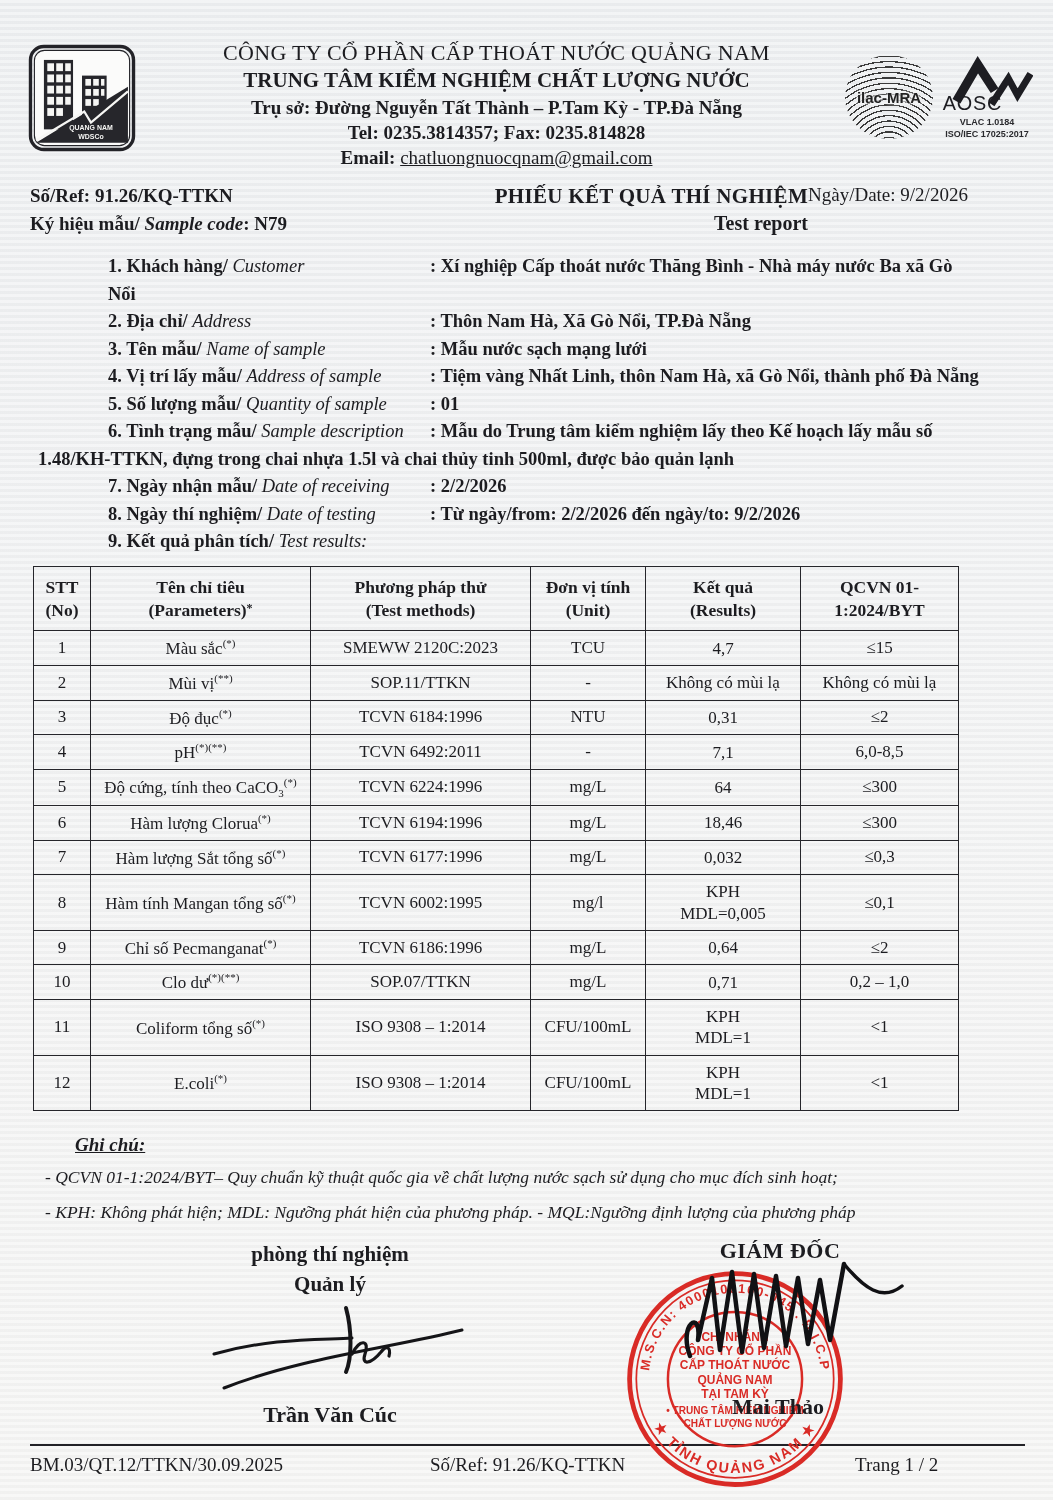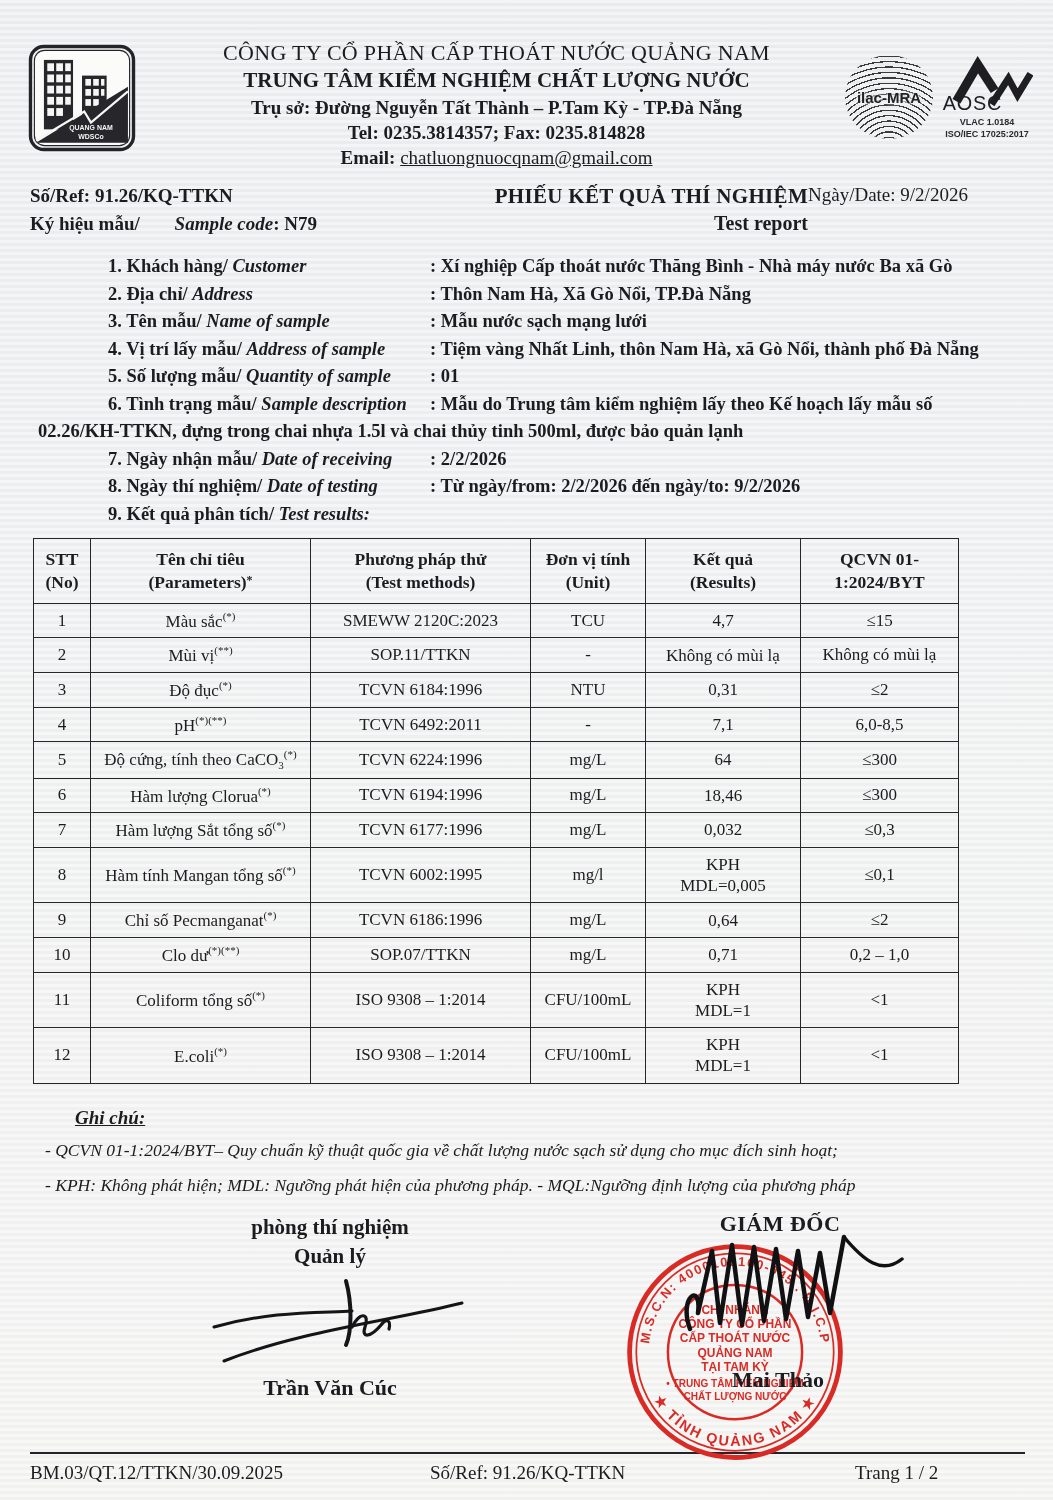--- a/index.html
+++ b/index.html
@@ -31,30 +31,30 @@
     background:repeating-radial-gradient(circle at 50% 118%, #3a3a3a 0 1.3px, transparent 1.3px 5.4px);
     display:flex; align-items:center; justify-content:center; flex:0 0 auto;
   }
   .ilac span{font-family:"Liberation Sans",sans-serif; font-weight:700; font-size:15px; color:#222;
     text-shadow:0 0 3px #f0f1f2,0 0 3px #f0f1f2,0 0 5px #f0f1f2;}
   .aosc{text-align:center; flex:1;}
   .aosc-sub{font-family:"Liberation Sans",sans-serif; font-weight:700; font-size:9px; color:#2a2a2e; line-height:1.35;}
   
   .meta{display:flex; padding:12px 30px 0 30px; align-items:flex-start;}
   .meta-left{width:345px; font-size:19px; font-weight:700; line-height:1.45;}
-  .meta-left i{font-weight:700;margin-left:30px;}
+  .meta-left i{font-weight:700;}
   .meta-center{flex:1; text-align:right; line-height:1.35;}
   .title-vi{font-size:21px; font-weight:700; letter-spacing:.3px;}
   .title-en{font-size:20px; font-weight:700;}
   .meta-right{width:215px; font-size:19px; text-align:left; padding-top:2px;}
   
   .info{padding:16px 30px 0 30px; font-size:18.5px; line-height:27.5px;}
   .info-row{display:flex;}
   .info-label{width:322px; margin-left:78px; font-weight:700; flex:0 0 auto;}
-  .info-label i{font-weight:700;}
+  .info-label i{font-weight:400;}
   .info-value{flex:1; font-weight:600;}
   .info-wrap-label{margin-left:78px; font-weight:600;}
   .info-wrap-full{margin-left:8px; font-weight:600;}
   
   table.results{border-collapse:collapse; margin:10px 0 11px 33px; table-layout:fixed; width:925px;
     font-size:17px;}
   table.results th, table.results td{border:1.6px solid #26262b; text-align:center; vertical-align:middle; padding:6px 4px;}
   table.results th{font-weight:700; font-size:17.5px; line-height:1.3; padding:9px 4px;}
   col.c1{width:57px;} col.c2{width:220px;} col.c3{width:220px;}
   col.c4{width:115px;} col.c5{width:155px;} col.c6{width:158px;}
@@ -72,21 +72,21 @@
   .sig-right-title{position:absolute; left:640px; top:4px; width:280px; text-align:center;
     font-weight:700; font-size:22px; letter-spacing:.5px;}
   .sig-left-name{position:absolute; left:180px; top:168px; width:300px; text-align:center;
     font-weight:700; font-size:22px;}
   .sig-right-name{position:absolute; left:648px; top:160px; width:260px; text-align:center;
     font-weight:700; font-size:22px; z-index:4;}
   .stamp{position:absolute; left:610px; top:32px; z-index:2;}
   .sign-left{position:absolute; left:200px; top:62px; z-index:3;}
   .sign-right{position:absolute; left:668px; top:10px; z-index:3;}
   
-  .footer{position:absolute; left:30px; right:28px; bottom:16px;}
+  .footer{position:absolute; left:30px; right:28px; bottom:24px;}
   .footer-rule{border-top:2.5px solid #232328; margin-bottom:8px;}
   .footer-row{display:flex; font-size:19px;}
   .footer-row .fl{width:400px;}
   .footer-row .fc{flex:1;}
   .footer-row .fr{width:170px; text-align:left;}
 </style>
 </head>
 <body>
 
 <div class="page">
@@ -164,20 +164,21 @@
       <div class="title-en">Test report</div>
     </div>
     <div class="meta-right">Ngày/Date: 9/2/2026</div>
   </div>
 
   <div class="info">
     <div class="info-row">
       <div class="info-label"><span>1. </span><span>Khách hàng/ </span><i>Customer</i></div>
       <div class="info-value">: Xí nghiệp Cấp thoát nước Thăng Bình - Nhà máy nước Ba xã Gò</div>
     </div>
+    <div class="info-wrap-label">Nổi</div>
 
     <div class="info-row">
       <div class="info-label"><span>2. </span><span>Địa chỉ/ </span><i>Address</i></div>
       <div class="info-value">: Thôn Nam Hà, Xã Gò Nổi, TP.Đà Nẵng</div>
     </div>
 
     <div class="info-row">
       <div class="info-label"><span>3. </span><span>Tên mẫu/ </span><i>Name of sample</i></div>
       <div class="info-value">: Mẫu nước sạch mạng lưới</div>
     </div>
@@ -189,21 +190,21 @@
 
     <div class="info-row">
       <div class="info-label"><span>5. </span><span>Số lượng mẫu/ </span><i>Quantity of sample</i></div>
       <div class="info-value">: 01</div>
     </div>
 
     <div class="info-row">
       <div class="info-label"><span>6. </span><span>Tình trạng mẫu/ </span><i>Sample description</i></div>
       <div class="info-value">: Mẫu do Trung tâm kiểm nghiệm lấy theo Kế hoạch lấy mẫu số</div>
     </div>
-    <div class="info-wrap-full">02.26/KH-TTKN, đựng trong chai nhựa 1.5l và chai thủy tinh 500ml, được bảo quản lạnh</div>
+    <div class="info-wrap-full">1.48/KH-TTKN, đựng trong chai nhựa 1.5l và chai thủy tinh 500ml, được bảo quản lạnh</div>
 
     <div class="info-row">
       <div class="info-label"><span>7. </span><span>Ngày nhận mẫu/ </span><i>Date of receiving</i></div>
       <div class="info-value">: 2/2/2026</div>
     </div>
 
     <div class="info-row">
       <div class="info-label"><span>8. </span><span>Ngày thí nghiệm/ </span><i>Date of testing</i></div>
       <div class="info-value">: Từ ngày/from: 2/2/2026  đến ngày/to: 9/2/2026</div>
     </div>

